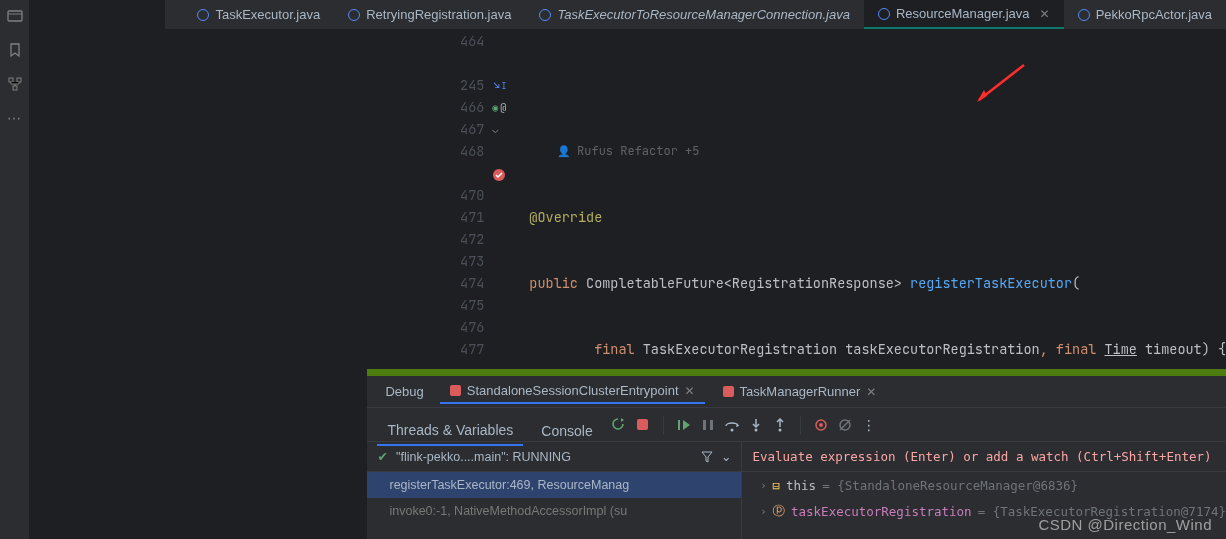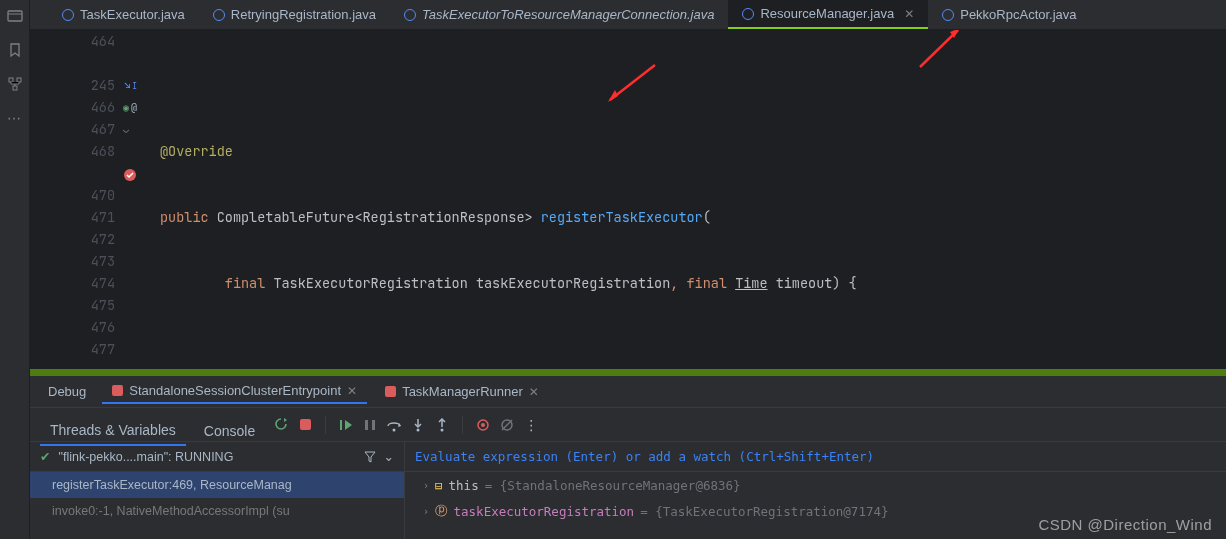--- a/index.html
+++ b/index.html
@@ -1,24 +1,24 @@
 <!DOCTYPE html>
 <html><head>
 <meta charset="utf-8">
 <style>
   * { margin:0; padding:0; box-sizing:border-box; }
   body { background:#1e1f22; color:#bcbec4; font-family:"Segoe UI",Arial,sans-serif; font-size:13px; width:1226px; height:539px; overflow:hidden; position:relative; }
   .root { display:flex; height:100%; }
   .left-rail { width:30px; background:#2b2d30; border-right:1px solid #1e1f22; display:flex; flex-direction:column; align-items:center; padding-top:8px; gap:18px; }
   .left-rail .ic { width:16px; height:16px; color:#808080; cursor:pointer; }
   .left-rail .dots { color:#808080; font-size:14px; letter-spacing:1px; }
-  .main { flex:1; display:flex; flex-direction:column; }
+  .main { flex:1; display:flex; flex-direction:column;align-items:flex-end; }
   .editor-tabs { height:30px; background:#2b2d30; display:flex; align-items:center; border-bottom:1px solid #1e1f22; padding-left:18px; overflow:hidden; }
   .tab { display:flex; align-items:center; padding:0 14px; height:100%; color:#a9b7c6; cursor:pointer; gap:6px; white-space:nowrap; }
-  .tab.active { background:#1e1f22; border-bottom:2px solid #84cc16; }
+  .tab.active { background:#1e1f22; border-bottom:2px solid #0f766e; }
   .tab.italic { font-style:italic; }
   .tab .ring { width:12px; height:12px; border:1.5px solid #548af7; border-radius:50%; display:inline-block; }
   .tab .close { color:#808080; font-size:12px; margin-left:4px; }
   .code-area { flex:1; display:flex; background:#1e1f22; font-family:"JetBrains Mono",Consolas,monospace; font-size:13.5px; line-height:22px; overflow:hidden; position:relative; }
   .gutter { width:110px; background:#1e1f22; color:#4b5059; text-align:right; padding-right:25px; user-select:none; position:relative; }
   .gutter .ln { height:22px; position:relative; }
   .gutter .gicons { position:absolute; right:-22px; top:1px; display:flex; gap:2px; font-size:10px; }
   .gutter .bp { position:absolute; right:-22px; top:4px; }
   .code { flex:1; white-space:pre; color:#bcbec4; }
   .code .row { height:22px; padding-left:20px; }
@@ -42,21 +42,21 @@
   .tb-icon { width:16px; height:16px; cursor:pointer; display:flex; align-items:center; justify-content:center; }
   .tb-sep { width:1px; height:18px; background:#393b40; margin:0 4px; }
   .panel-body { flex:1; display:flex; }
   .threads { width:375px; border-right:1px solid #393b40; display:flex; flex-direction:column; }
   .thread-head { height:30px; display:flex; align-items:center; padding:0 10px; gap:8px; border-bottom:1px solid #393b40; color:#a9b7c6; font-size:12.5px; }
   .chk { color:#5ea572; }
   .frame { height:26px; display:flex; align-items:center; padding:0 12px 0 22px; font-size:12.5px; color:#a9b7c6; overflow:hidden; white-space:nowrap; }
   .frame.sel { background:#2e436e; }
   .frame .dim { color:#787878; }
   .vars { flex:1; display:flex; flex-direction:column; }
-  .eval { height:30px; border-bottom:1px solid #393b40; display:flex; align-items:center; padding:0 10px; color:#3b82f6; font-size:12.5px; font-family:Consolas,monospace; }
+  .eval { height:30px; border-bottom:1px solid #393b40; display:flex; align-items:center; padding:0 10px; color:#fca5a5; font-size:12.5px; font-family:Consolas,monospace; }
   .var-row { height:26px; display:flex; align-items:center; padding-left:18px; font-size:12.5px; gap:6px; font-family:Consolas,monospace; }
   .chev { color:#808080; font-size:10px; }
   .vstruct { color:#f2c55c; }
   .vp { color:#e09e6d; }
   .vname { color:#c77dbb; }
   .vval { color:#6f737a; }
   .watermark { position:absolute; right:14px; bottom:6px; color:#cfcfcf; font-size:15px; letter-spacing:0.5px; opacity:0.7; font-family:Arial; z-index:10; }
   .blame-icon { color:#6f737a; font-size:11px; margin-right:6px; }
 </style>
 </head>
@@ -132,20 +132,21 @@
         <div class="ln"><span>471</span></div>
         <div class="ln"><span>472</span></div>
         <div class="ln"><span>473</span></div>
         <div class="ln"><span>474</span></div>
         <div class="ln"><span>475</span></div>
         <div class="ln"><span>476</span></div>
         <div class="ln"><span>477</span></div>
       </div>
       <div class="code">
         <div class="row"></div>
+        <div class="row blame"><span class="blame-icon">👤</span><span>Rufus Refactor +5</span></div>
         <div class="row"><span class="a">@Override</span></div>
         <div class="row"><span class="k">public </span><span class="t">CompletableFuture&lt;RegistrationResponse&gt;</span><span class="m"> registerTaskExecutor</span><span class="t">(</span></div>
         <div class="row"><span class="k">        final </span><span class="t">TaskExecutorRegistration </span><span class="t">taskExecutorRegistration</span><span class="k">, final </span><span class="t" style="text-decoration:underline">Time</span><span class="t"> timeout) {</span></div>
         
         
         
         
         
         
         

